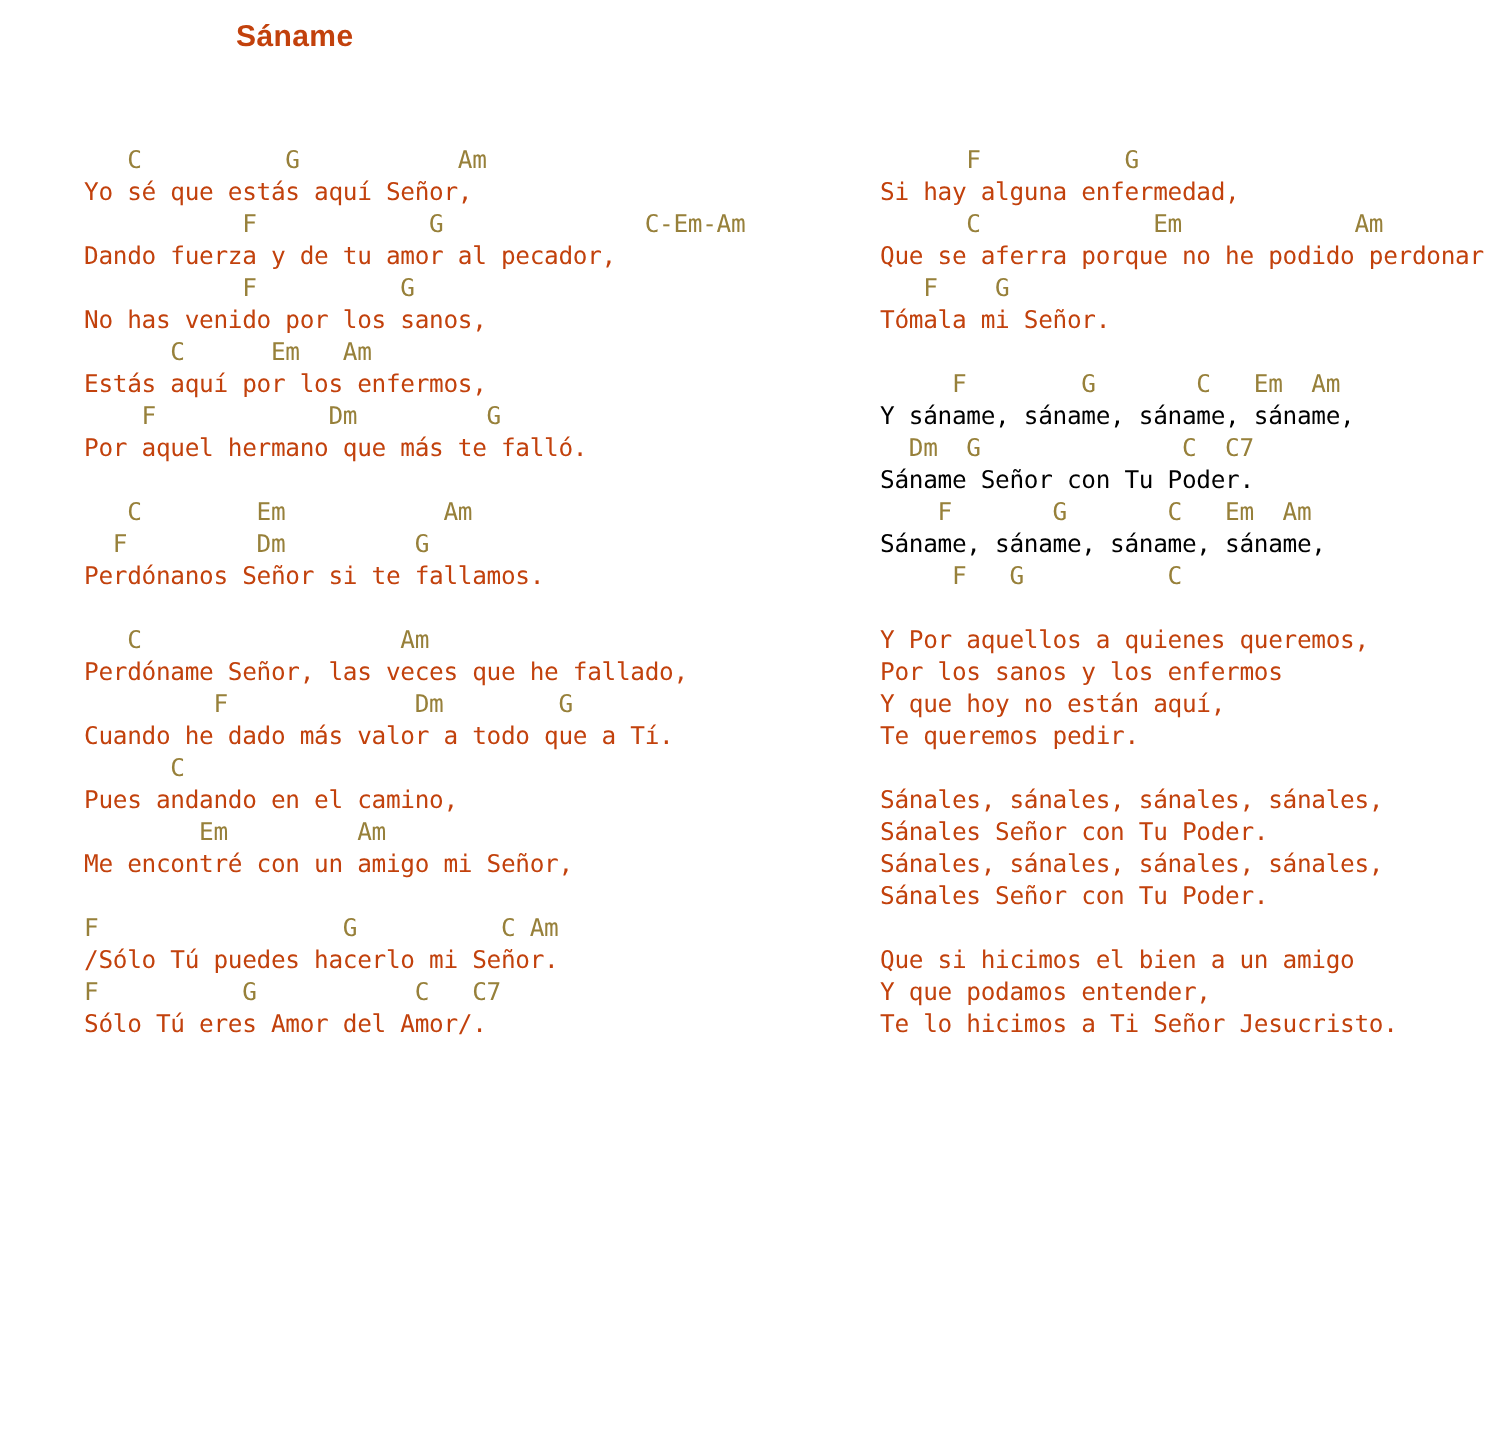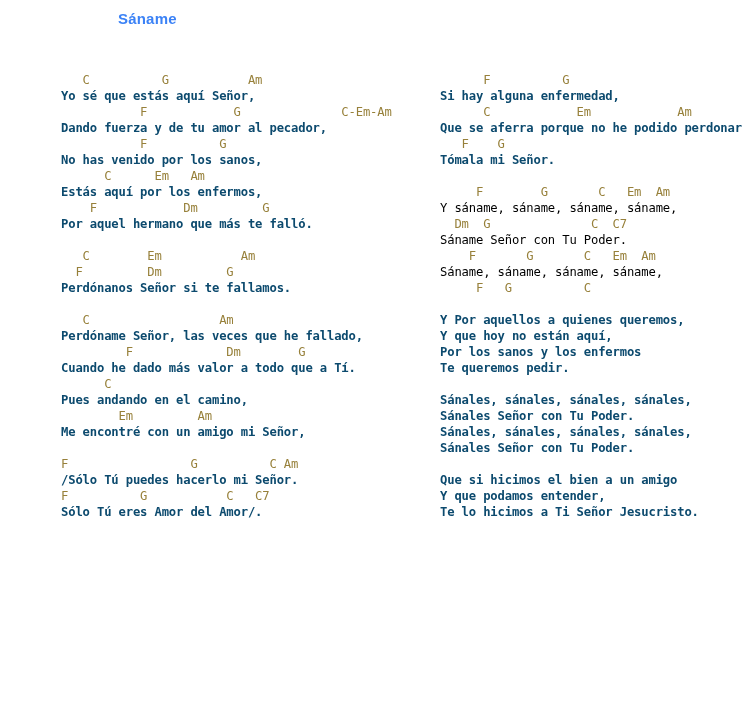--- a/index.html
+++ b/index.html
@@ -23,31 +23,31 @@
     height: 728px;
   }
 
   
   .song-title {
     position: absolute;
     left: 118px;
     top: 10px;
     font-size: 15px;
     font-weight: bold;
-    color: #3b82f6;
+    color: #c2410c;
     letter-spacing: 0.2px;
     white-space: pre;
   }
 
   
   .column {
     position: absolute;
     top: 72px;
   }
-  .column.left  { left: 61px;  width: 370px; }
+  .column.left  { left: 42px;  width: 370px; }
   .column.right { left: 440px; width: 316px; }
 
   
   .stanza { margin: 0 0 16px 0; }
 
   .linepair { margin: 0; }
 
   .chordline,
   .lyricline {
     font-family: "DejaVu Sans Mono", "Liberation Mono", monospace;
@@ -57,22 +57,22 @@
     margin: 0;
     letter-spacing: -0.15px;
   }
 
   .chordline {
     color: #97803a;
     font-weight: normal;
   }
 
   .lyricline {
-    color: #0c4a6e;
-    font-weight: bold;
+    color: #c2410c;
+    font-weight: normal;
   }
 
   .lyricline.bold { font-weight: normal; color: #000000; }
 </style>
 </head>
 <body>
 
 <div id="page">
 
   <div class="song-title">Sáname</div>
@@ -169,26 +169,26 @@
         </div>
         <div class="linepair">
           <div class="chordline">     F   G          C</div>
         </div>
       </div>
       <div class="stanza">
         <div class="linepair">
           <div class="lyricline">Y Por aquellos a quienes queremos,</div>
         </div>
         <div class="linepair">
+          <div class="lyricline">Por los sanos y los enfermos</div>
+        </div>
+        <div class="linepair">
           <div class="lyricline">Y que hoy no están aquí,</div>
         </div>
         <div class="linepair">
-          <div class="lyricline">Por los sanos y los enfermos</div>
-        </div>
-        <div class="linepair">
           <div class="lyricline">Te queremos pedir.</div>
         </div>
       </div>
       <div class="stanza">
         <div class="linepair">
           <div class="lyricline">Sánales, sánales, sánales, sánales,</div>
         </div>
         <div class="linepair">
           <div class="lyricline">Sánales Señor con Tu Poder.</div>
         </div>

